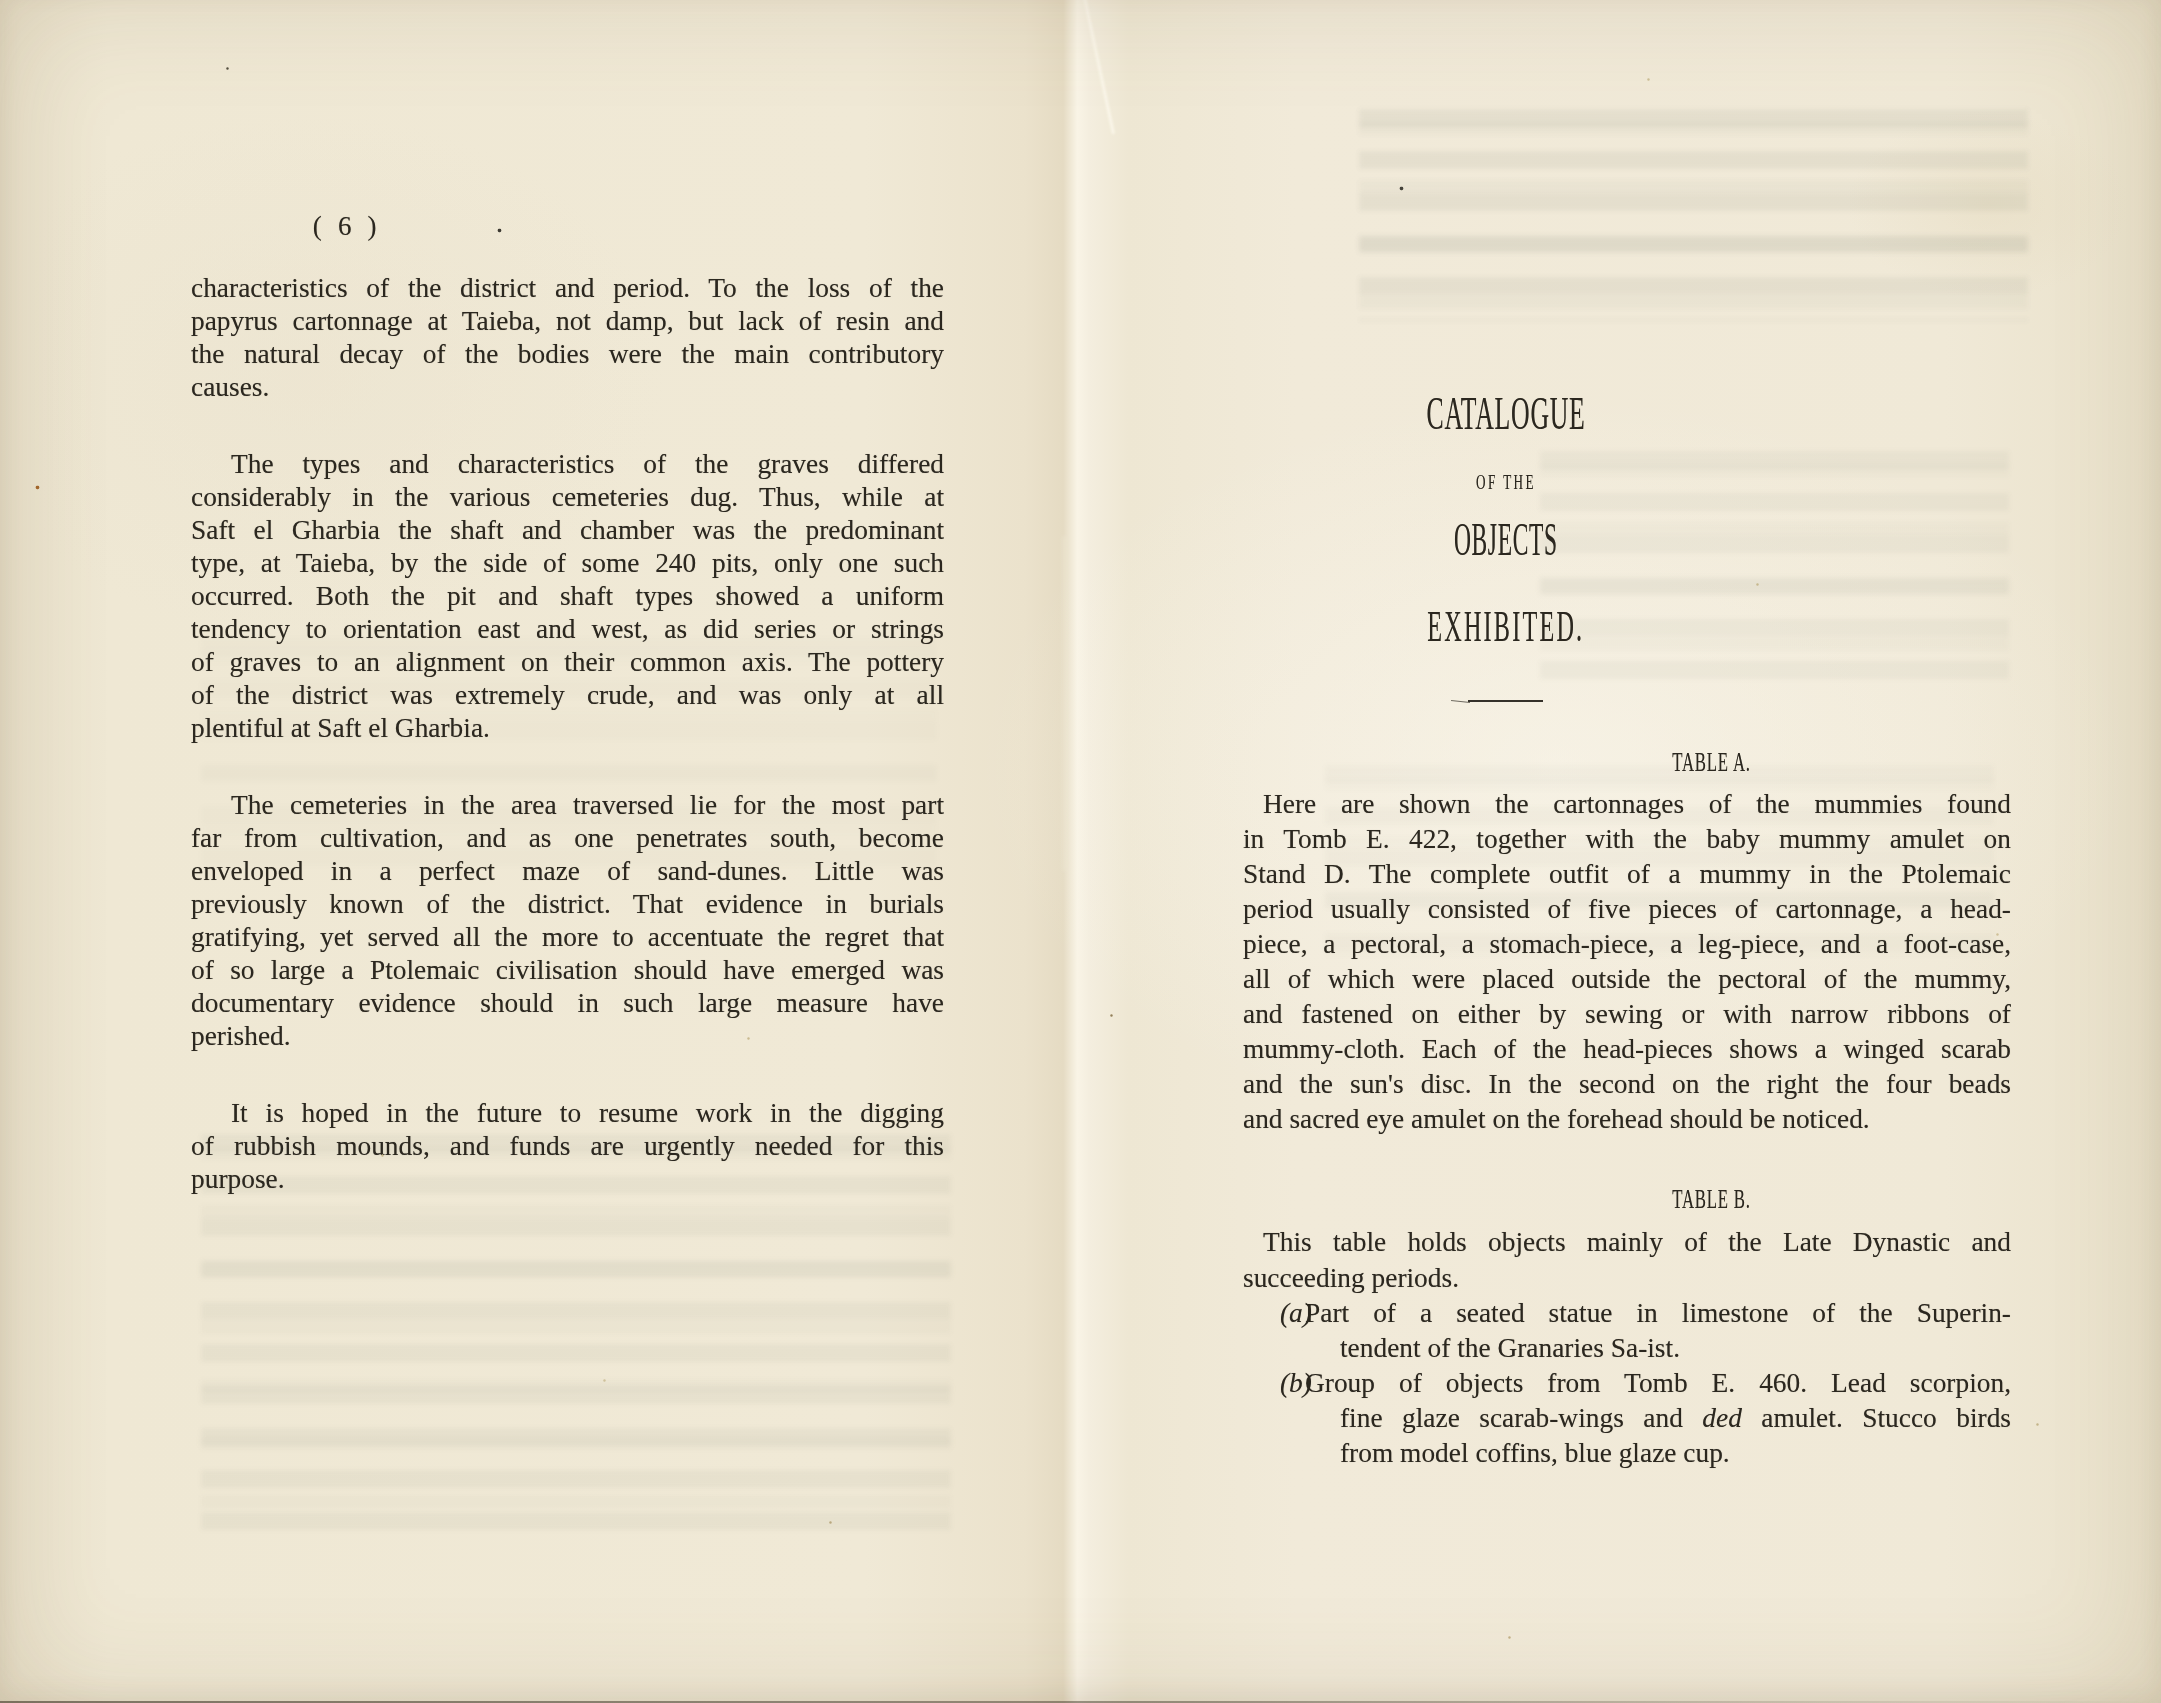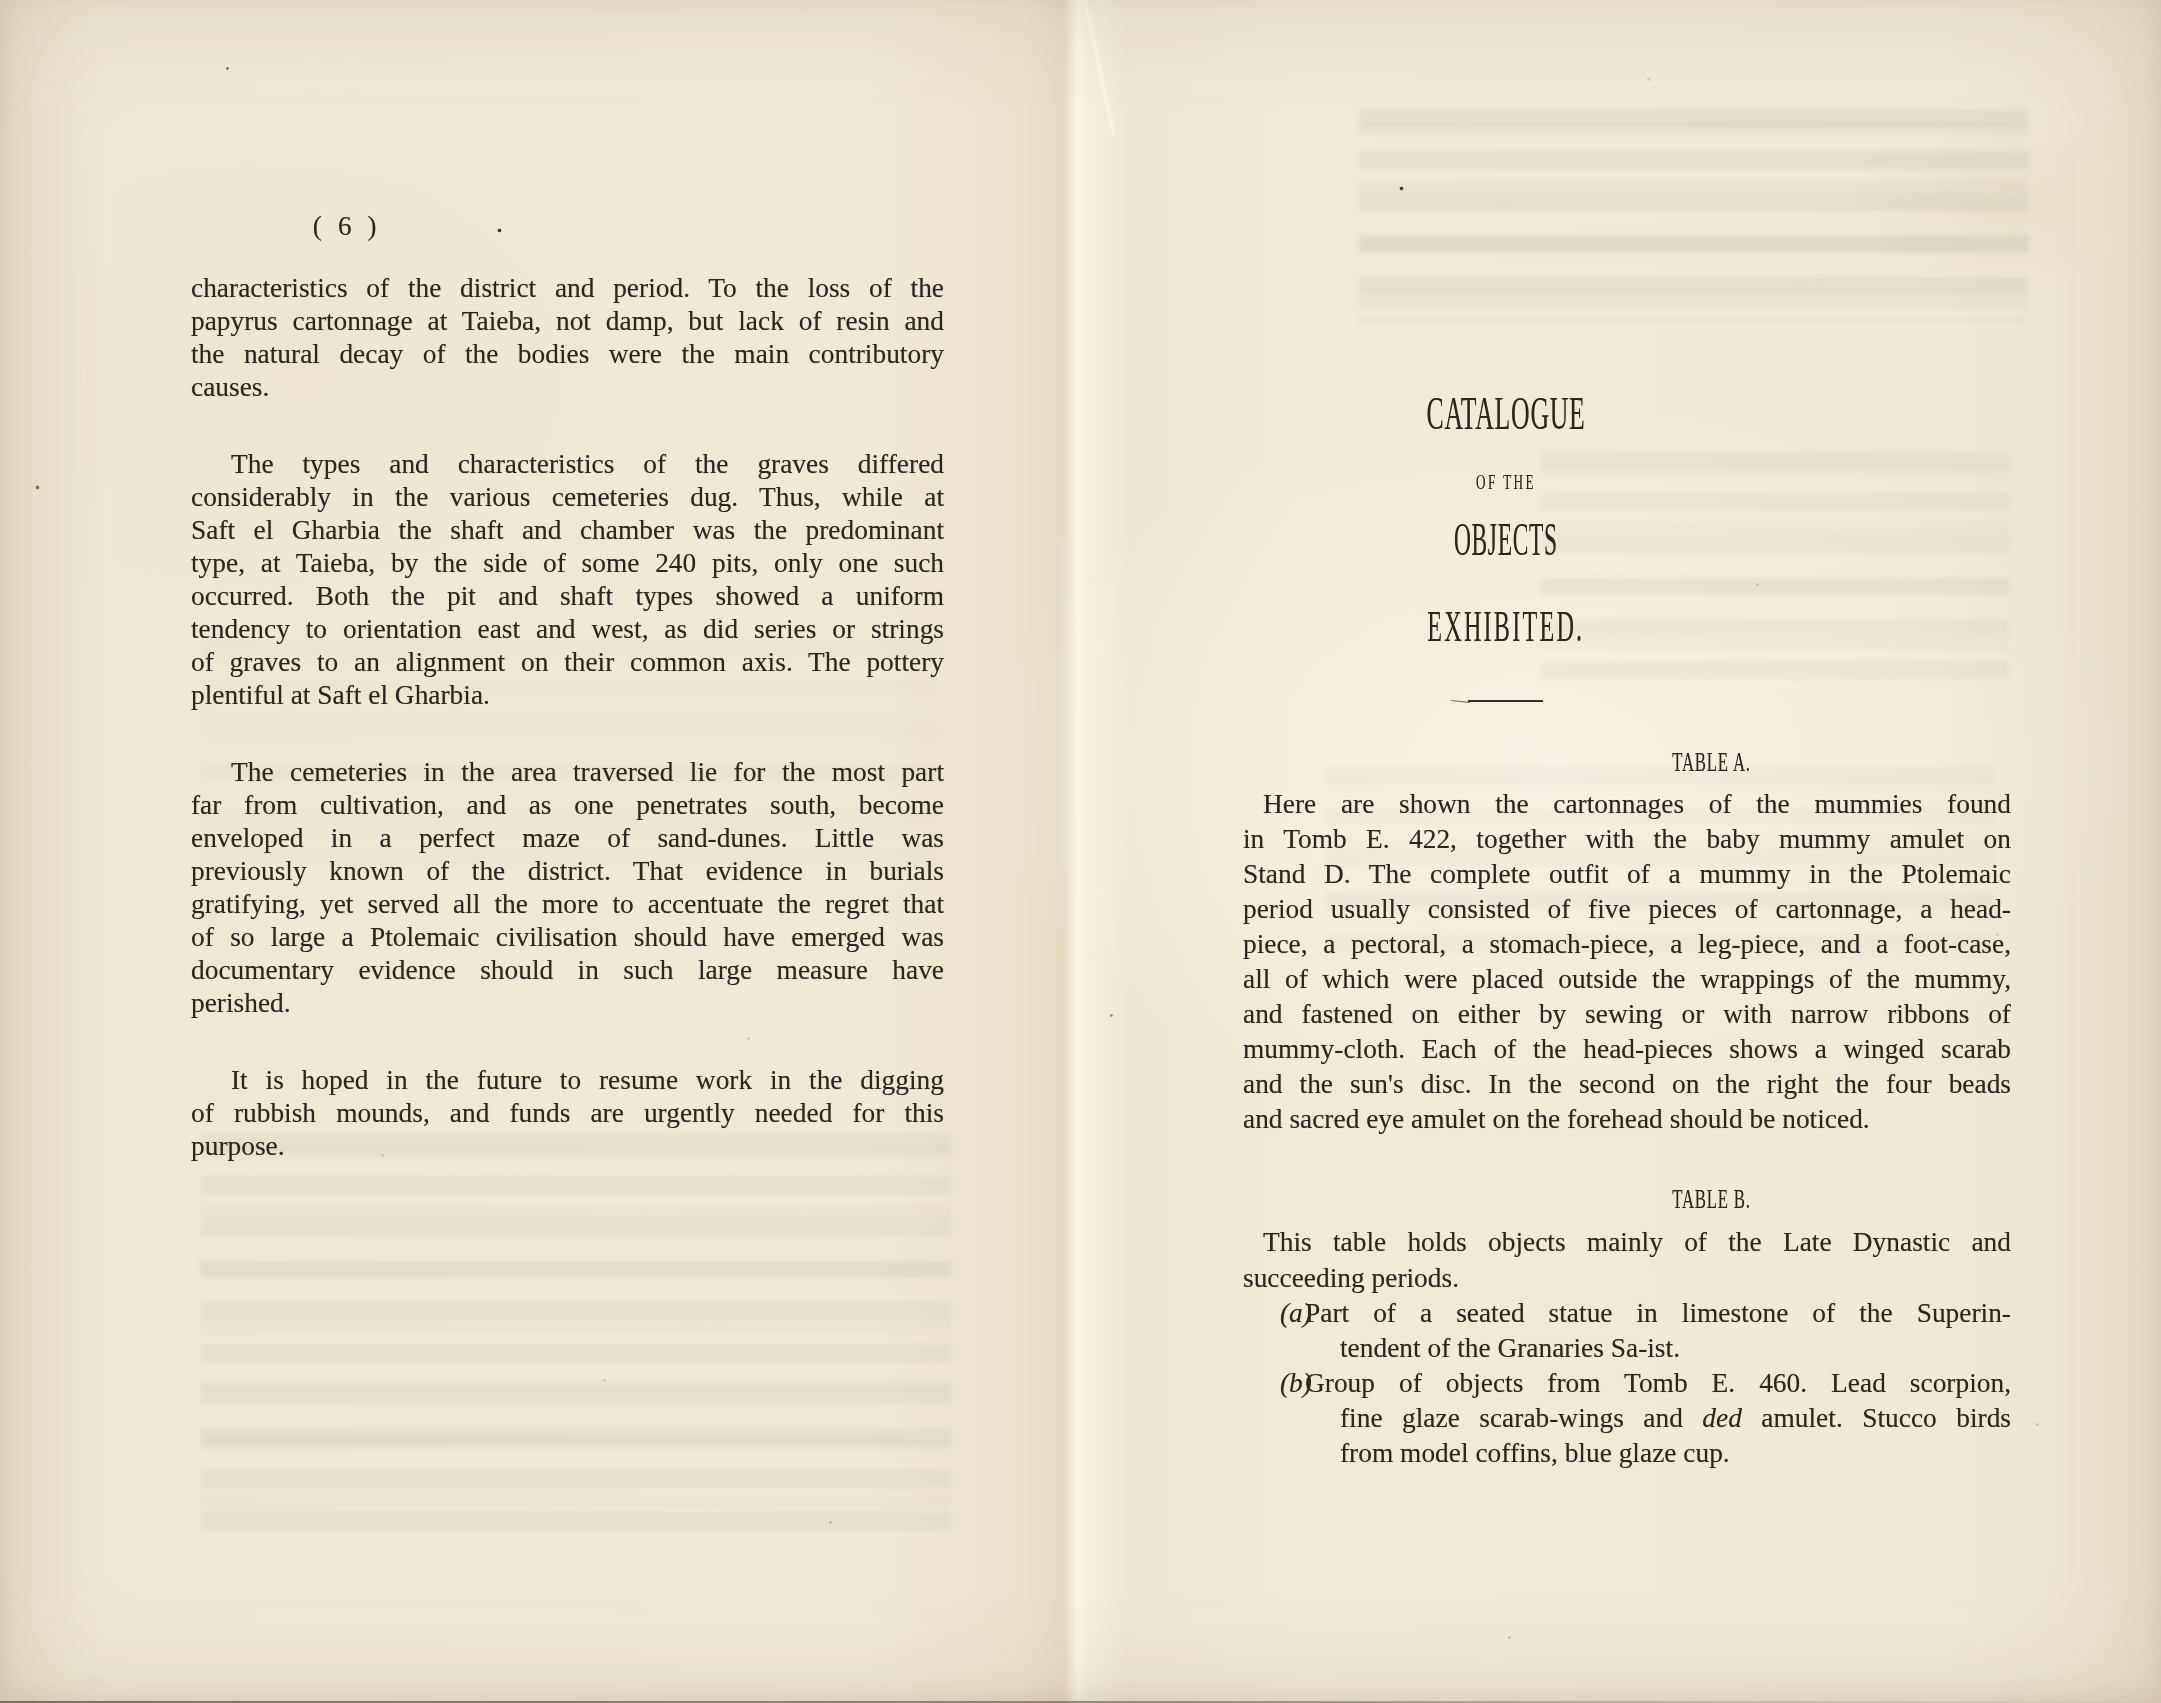--- a/index.html
+++ b/index.html
@@ -130,20 +130,21 @@
           <div class="line last">causes.</div>
         </div>
         <div class="para">
           <div class="line indent">The types and characteristics of the graves differed</div>
           <div class="line">considerably in the various cemeteries dug.  Thus, while at</div>
           <div class="line">Saft el Gharbia the shaft and chamber was the predominant</div>
           <div class="line">type, at Taieba, by the side of some 240 pits, only one such</div>
           <div class="line">occurred.  Both the pit and shaft types showed a uniform</div>
           <div class="line">tendency to orientation east and west, as did series or strings</div>
           <div class="line">of graves to an alignment on their common axis.  The pottery</div>
+          <div class="line">of the district was extremely crude, and was only at all</div>
           <div class="line last">plentiful at Saft el Gharbia.</div>
         </div>
         <div class="para">
           <div class="line indent">The cemeteries in the area traversed lie for the most part</div>
           <div class="line">far from cultivation, and as one penetrates south, become</div>
           <div class="line">enveloped in a perfect maze of sand-dunes.  Little was</div>
           <div class="line">previously known of the district.  That evidence in burials</div>
           <div class="line">gratifying, yet served all the more to accentuate the regret that</div>
           <div class="line">of so large a Ptolemaic civilisation should have emerged was</div>
           <div class="line">documentary evidence should in such large measure have</div>
@@ -179,21 +180,21 @@
     <div class="sec-heading h-a">
       <span class="tspan" style="--sx:.60">TABLE A.</span>
     </div>
 
     <div class="rp-block pa">
         <div class="line indent">Here are shown the cartonnages of the mummies found</div>
         <div class="line">in Tomb E. 422, together with the baby mummy amulet on</div>
         <div class="line">Stand D.  The complete outfit of a mummy in the Ptolemaic</div>
         <div class="line">period usually consisted of five pieces of cartonnage, a head-</div>
         <div class="line">piece, a pectoral, a stomach-piece, a leg-piece, and a foot-case,</div>
-        <div class="line">all of which were placed outside the wrappings of the mummy,</div>
+        <div class="line">all of which were placed outside the pectoral of the mummy,</div>
         <div class="line">and fastened on either by sewing or with narrow ribbons of</div>
         <div class="line">mummy-cloth.  Each of the head-pieces shows a winged scarab</div>
         <div class="line">and the sun's disc.  In the second on the right the four beads</div>
         <div class="line last">and sacred eye amulet on the forehead should be noticed.</div>
       </div>
 
     <div class="sec-heading h-b">
       <span class="tspan" style="--sx:.60">TABLE B.</span>
     </div>
 

